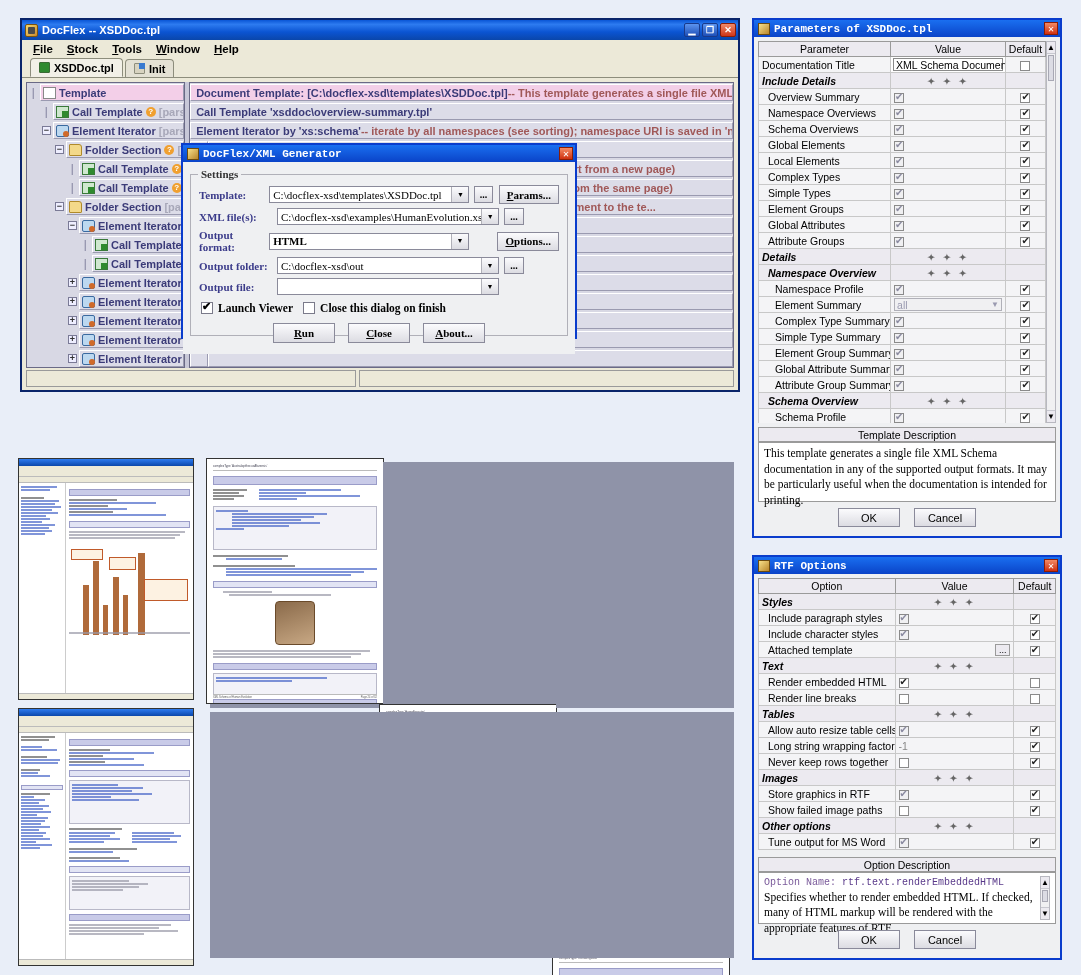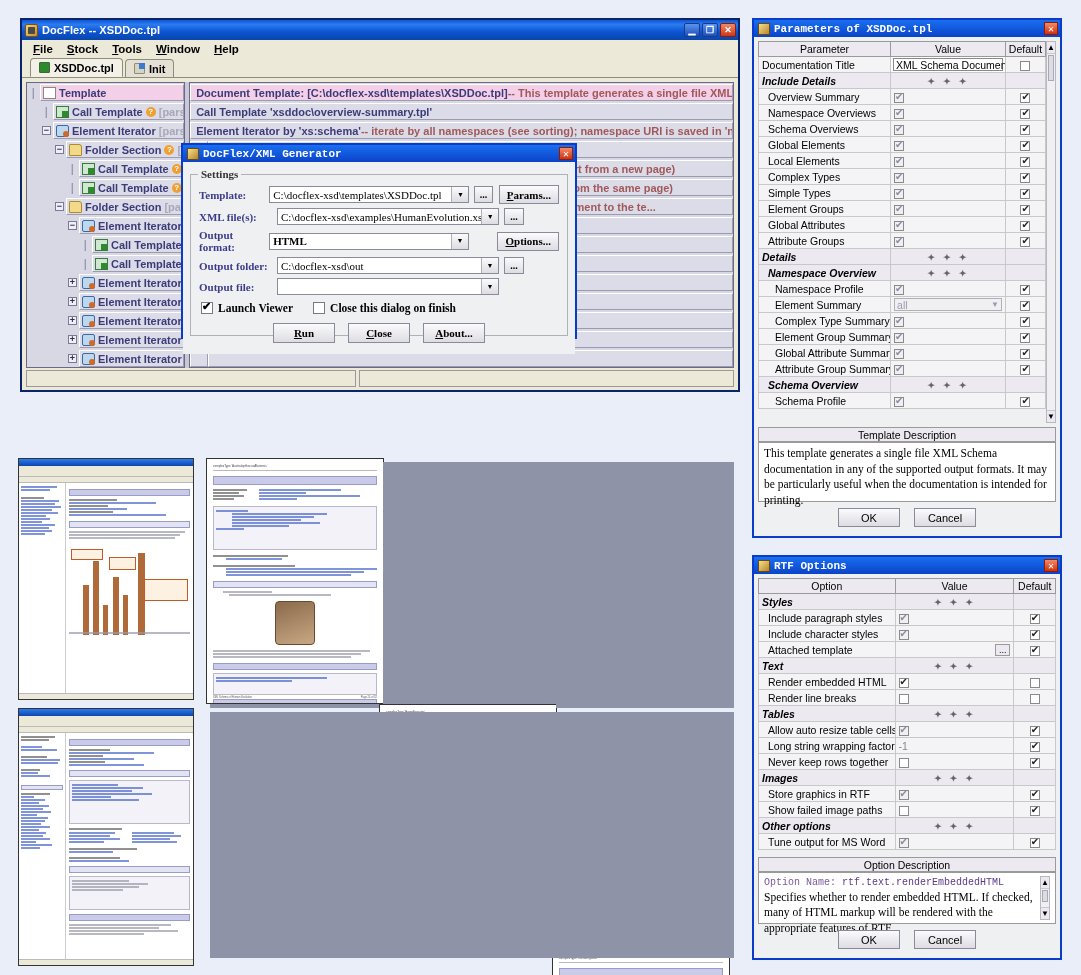--- a/index.html
+++ b/index.html
@@ -153,21 +153,21 @@
   .fcombo .fv { flex:1 1 auto; padding-left:3px; font-size:11px; white-space:nowrap; overflow:hidden;}
   .fcombo .fv.bold { font-weight:bold;}
   .fcombo .fb { width:17px; height:15px; border-left:1px solid #b0b0b8; background:linear-gradient(to bottom,#fbfbfd,#dcdce2);
                 display:flex;align-items:center;justify-content:center;font-size:7px;}
   .fdots { width:20px; height:17px; margin-left:5px; border:1px solid #8a8a9a;
            background:linear-gradient(to bottom,#fbfbfd,#dcdce2); display:flex;align-items:center;justify-content:center;
            font-weight:bold; font-size:10px; line-height:4px;}
   .fwide { margin-left:6px; height:19px; padding:0 7px; border:1px solid #8a8a9a;
            background:linear-gradient(to bottom,#fbfbfd,#dcdce2); display:flex;align-items:center;
            font-weight:bold; font-size:11px;}
-  .checkrow { display:flex; align-items:center; gap:20px; margin-top:7px; margin-left:2px;}
+  .checkrow { display:flex; align-items:center; gap:10px; margin-top:7px; margin-left:2px;}
   .ckitem { display:flex; align-items:center; gap:5px; font-weight:bold; font-size:11.5px;}
   .ck { width:12px;height:12px;border:1px solid #7a7a8a;background:#fff;position:relative;}
   .ck.on::after{content:"✔";position:absolute;left:0px;top:-3px;font-size:11px;}
   .gbtns { display:flex; justify-content:center; gap:13px; margin-top:9px;}
   .gbtn { width:62px;height:20px;border:1px solid #8a8a9a;background:linear-gradient(to bottom,#fbfbfd,#dcdce2);
           display:flex;align-items:center;justify-content:center;font-weight:bold;font-size:11px;}
   .gbtn u{ text-decoration:underline; }
 
   
   .thumbs { position:absolute; left:0; top:450px; width:745px; height:525px; }
@@ -795,20 +795,25 @@
               </tr>
               <tr>
                 <td style="padding-left:16px">Element Summary</td>
                 <td>
                   <div class="vcombo">all<span class="arr">▼</span></div>
                 </td>
                 <td style="text-align:center"><span class="cbx on"></span></td>
               </tr>
               <tr>
                 <td style="padding-left:16px">Complex Type Summary</td>
+                <td><span class="cbx on dim"></span></td>
+                <td style="text-align:center"><span class="cbx on"></span></td>
+              </tr>
+              <tr>
+                <td style="padding-left:16px">Simple Type Summary</td>
                 <td><span class="cbx on dim"></span></td>
                 <td style="text-align:center"><span class="cbx on"></span></td>
               </tr>
               <tr>
                 <td style="padding-left:16px">Element Group Summary</td>
                 <td><span class="cbx on dim"></span></td>
                 <td style="text-align:center"><span class="cbx on"></span></td>
               </tr>
               <tr>
                 <td style="padding-left:16px">Global Attribute Summary</td>

